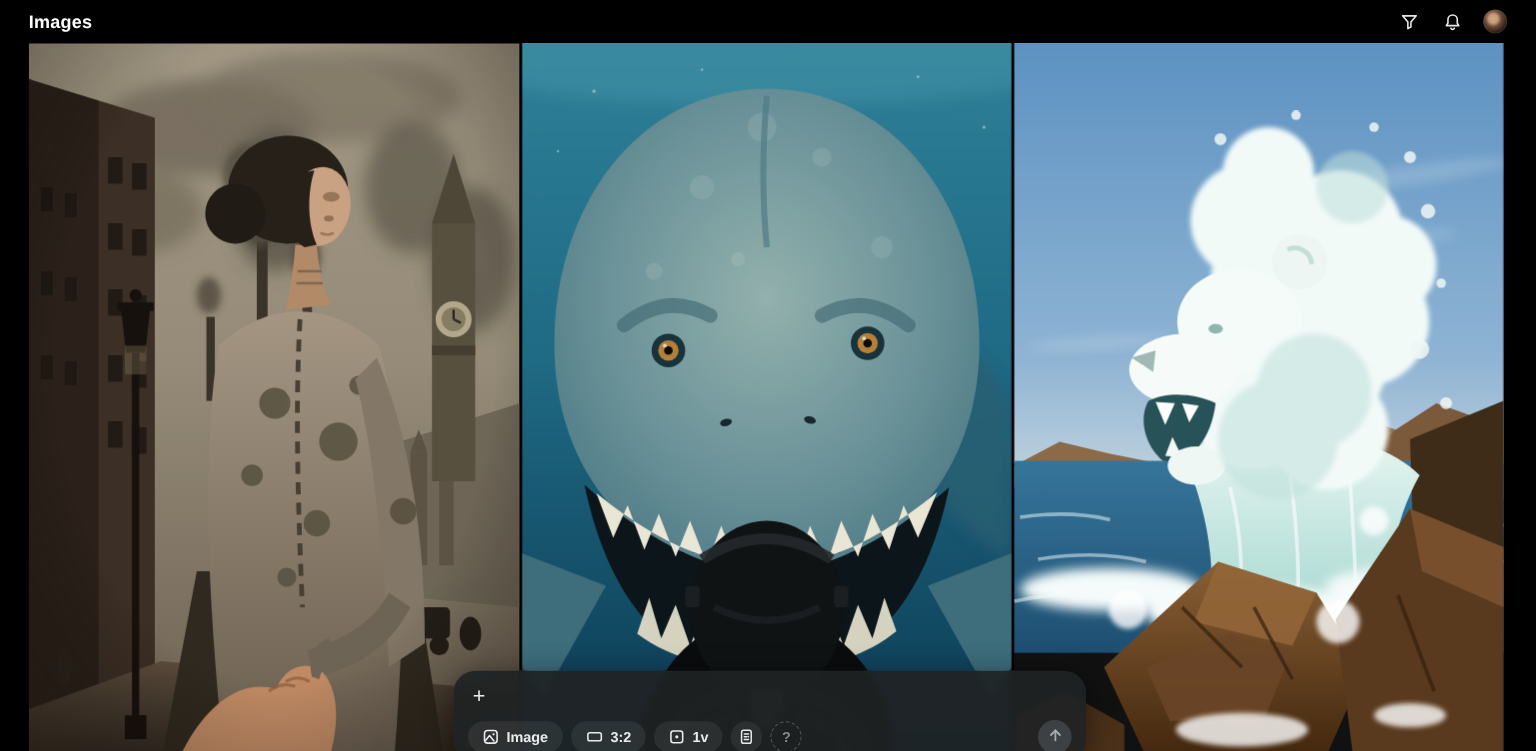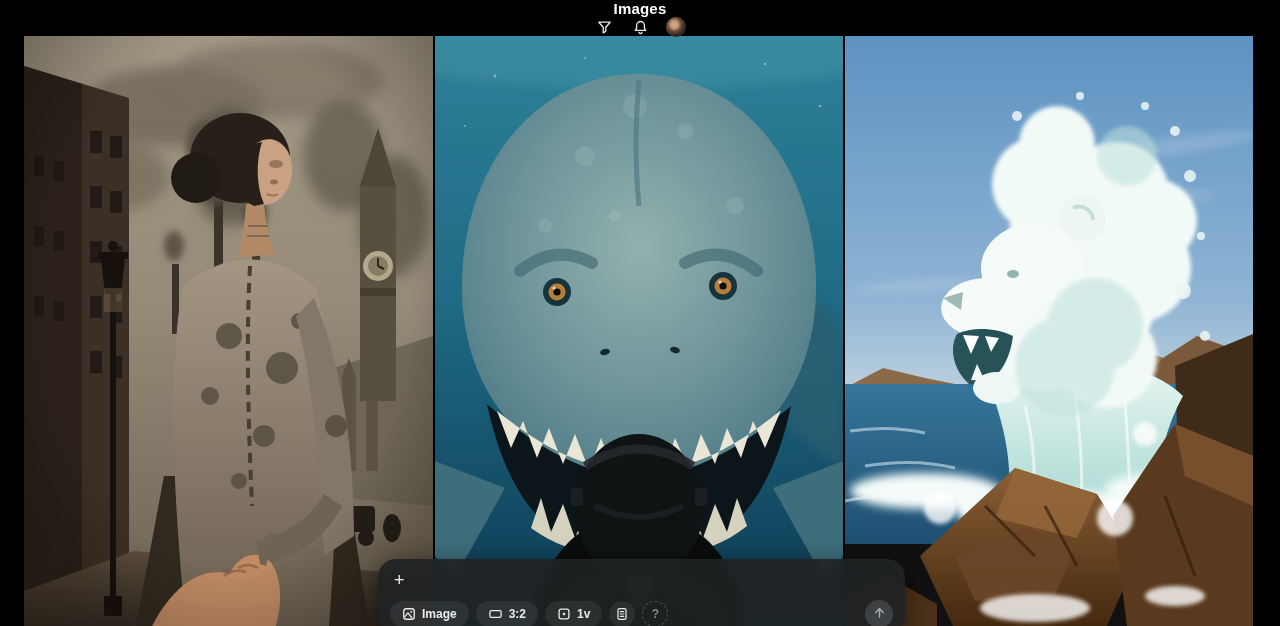--- a/index.html
+++ b/index.html
@@ -1,20 +1,20 @@
 <!DOCTYPE html>
 <html><head>
 <meta charset="utf-8">
 <style>
   html,body{margin:0;padding:0;background:#000;}
   body{width:1280px;height:626px;overflow:hidden;font-family:"Liberation Sans",sans-serif;-webkit-font-smoothing:antialiased;}
   .app{position:relative;width:1280px;height:626px;background:#000;overflow:hidden;}
 
   
-  .header{position:absolute;left:0;top:0;width:100%;height:36px;display:flex;align-items:center;justify-content:space-between;padding:0 24px;box-sizing:border-box;z-index:30;flex-direction:column;}
+  .header{position:absolute;left:0;top:0;width:100%;height:36px;display:flex;align-items:center;justify-content:space-between;padding:0 24px;box-sizing:border-box;z-index:30;}
   .page-title{color:#fff;font-size:15px;font-weight:700;letter-spacing:.2px;margin:0;}
   .header-right{display:flex;align-items:center;gap:16px;}
   .icon-btn{background:none;border:none;padding:0;margin:0;cursor:pointer;display:flex;align-items:center;justify-content:center;width:20px;height:20px;}
   .icon-btn svg{display:block;}
   .avatar{width:20px;height:20px;border-radius:50%;cursor:pointer;background:radial-gradient(circle at 42% 38%, #d2a887 0%, #c59a77 22%, #6b4a38 40%, #2a1d16 68%, #0e0a08 100%);box-shadow:0 0 0 1px rgba(255,255,255,.08) inset;}
 
   
   .gallery{position:absolute;left:0;top:36px;width:100%;height:590px;z-index:1;}
   .shot{position:absolute;top:0;height:590px;margin:0;overflow:hidden;cursor:pointer;background:#111;}
   .shot svg{display:block;width:100%;height:100%;}

